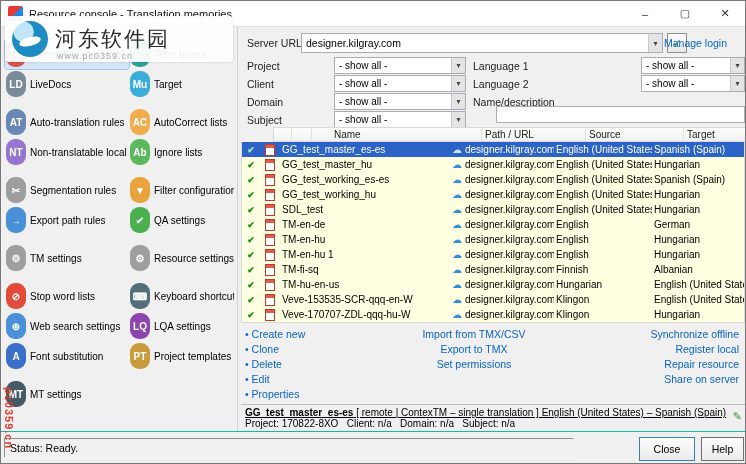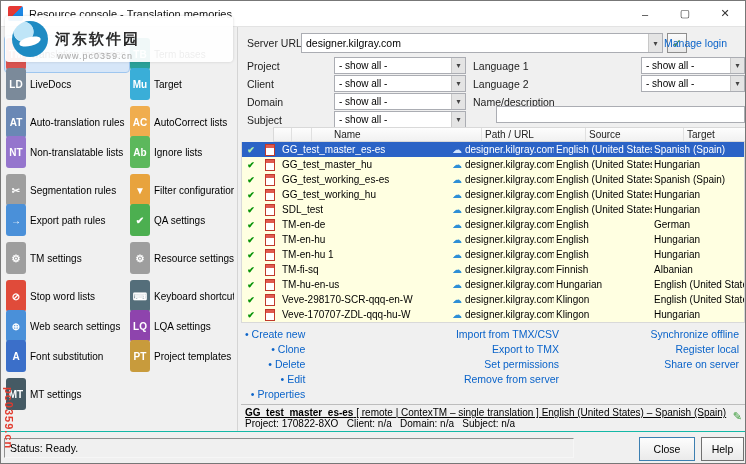--- a/index.html
+++ b/index.html
@@ -13,21 +13,21 @@
   .win-controls { margin-left:auto; display:flex; height:100%; }
   .win-btn { width:40px; height:100%; display:flex; align-items:center; justify-content:center; font-size:11px; color:#333; cursor:default; }
 
   
   .sidebar { position:absolute; top:26px; left:0; width:237px; bottom:32px; background:#f0f0f0; border-right:1px solid #d4d4d4; padding-top:12px; }
   .sb-row { display:flex; height:30px; margin-left:4px; align-items:center; }
   .sb-row.gap { margin-top:8px; }
   .sb-item { display:flex; align-items:center; gap:4px; width:124px; padding:2px 1px; border-radius:3px; }
   .sb-item.right { width:106px; }
   .sb-item.selected { background:#d6e6f8; outline:1px solid #9ec6ef; }
-  .sb-ico { flex:0 0 20px; width:20px; height:32px; border-radius:3px; color:#fff; display:flex; align-items:center; justify-content:center; font-size:10px; font-weight:bold; }
+  .sb-ico { flex:0 0 20px; width:20px; height:26px; border-radius:9px; color:#fff; display:flex; align-items:center; justify-content:center; font-size:10px; font-weight:bold; }
   .sb-label { font-size:10px; white-space:nowrap; overflow:hidden; }
   .ic-red{background:#d9534f}.ic-teal{background:#2aa198}.ic-slate{background:#7b8a9a}
   .ic-teal2{background:#3aaed8}.ic-steel{background:#6a88b5}.ic-orange{background:#f0ad4e}
   .ic-purple{background:#9575cd}.ic-green{background:#5cb85c}.ic-gray{background:#9e9e9e}
   .ic-amber{background:#e8a33d}.ic-blue{background:#4a90d9}.ic-greenck{background:#4caf50}
   .ic-stopred{background:#e04b3a}.ic-dark{background:#546e7a}.ic-violet{background:#8e44ad}
   .ic-fontblue{background:#3b6fc9}.ic-brown{background:#c89b3c}.ic-darkslate{background:#455a64}
 
   
   .panel { position:absolute; top:26px; left:238px; right:0; bottom:32px; }
@@ -64,42 +64,42 @@
   .trow.selected .chk { color:#aef0ae; }
   .doc { display:inline-block; width:10px; height:12px; background:#fff; border:1px solid #c0392b; box-shadow:inset 0 3px 0 #e05a4e; }
   .cloud { font-size:10px; color:#2f8fd6; margin:0 3px 0 2px; font-style:normal; }
   .trow.selected .cloud { color:#cfe4ff; }
 
   
   .links-col { position:absolute; top:300px; font-size:10.5px; }
   .links-c1 { left:6px; }
   .links-c2 { left:150px; width:170px; text-align:center; }
   .links-c3 { right:6px; width:160px; text-align:right; }
-  .lnk { display:block; line-height:15px; color:#0a63c9; cursor:pointer; text-decoration:none; white-space:nowrap;text-align:right; }
+  .lnk { display:block; line-height:15px; color:#0a63c9; cursor:pointer; text-decoration:none; white-space:nowrap; }
   .lnk.bullet::before { content:"• "; }
 
   
   .infobar { position:absolute; left:2px; width:504px; top:377px; height:27px; border-top:1px solid #bdbdbd; padding:2px 4px 0 4px; background:#f0f0f0; }
   .info-l1 { font-size:10px; white-space:nowrap; overflow:hidden;text-decoration:underline; }
   .info-l1 b { font-weight:bold; }
   .info-l2 { font-size:10px; white-space:pre; overflow:hidden; }
   .edit-ico { position:absolute; right:3px; top:5px; color:#3a9c3a; font-size:11px; cursor:pointer; }
 
   
   .statusbar { position:absolute; left:0; right:0; bottom:0; height:32px; background:#f0f0f0; border-top:1px solid #14b8a6; }
   .status-box { position:absolute; left:3px; top:6px; width:570px; height:20px; border:1px solid; border-color:#8f8f8f #f6f6f6 #f6f6f6 #8f8f8f; padding:3px 5px; font-size:10.5px; background:#f0f0f0; }
   .btn { position:absolute; top:5px; height:24px; background:linear-gradient(#fdfdfd,#eaeaea); border:1px solid #707070; font-family:"Liberation Sans",sans-serif; font-size:10.5px; text-align:center; cursor:pointer; }
   .btn-close { left:638px; width:56px; border-color:#3c7fb1; }
   .btn-help { left:700px; width:43px; }
 
   
   .wm-box { position:absolute; left:4px; top:15px; width:228px; height:46px; background:rgba(255,255,255,0.93); border-radius:4px; display:flex; align-items:center; z-index:50; box-shadow:0 0 3px rgba(0,0,0,0.15); }
   .wm-logo { width:36px; height:36px; margin:0 7px; border-radius:50%; background:radial-gradient(circle at 32% 30%, #bfe5f7 0 28%, #1e8bc3 30% 100%); position:relative; flex:0 0 auto; }
   .wm-logo::after { content:""; position:absolute; left:7px; top:16px; width:22px; height:9px; border-radius:50%; background:#fff; transform:rotate(-14deg); }
-  .wm-name { font-size:15px; font-weight:bold; color:#2b2b2b; letter-spacing:2px; white-space:nowrap; }
+  .wm-name { font-size:21px; font-weight:normal; color:#2b2b2b; letter-spacing:2px; white-space:nowrap; }
   .wm-url { position:absolute; left:52px; bottom:1px; font-size:9px; color:#a8a8a8; letter-spacing:1px; }
   .wm-side { position:absolute; left:2px; top:386px; writing-mode:vertical-rl; font-size:11px; font-weight:bold; color:#e23b2e; letter-spacing:1px; z-index:60; }
 </style>
 </head>
 <body>
 
 <div class="window">
 
   <div class="titlebar">
     <span class="app-icon"></span>
@@ -138,21 +138,21 @@
         <span class="sb-label">Auto-translation rules</span>
       </div>
       <div class="sb-item right">
         <span class="sb-ico ic-orange">AC</span>
         <span class="sb-label">AutoCorrect lists</span>
       </div>
     </div>
     <div class="sb-row">
       <div class="sb-item">
         <span class="sb-ico ic-purple">NT</span>
-        <span class="sb-label">Non-translatable lists</span>
+        <span class="sb-label">Non-translatable local</span>
       </div>
       <div class="sb-item right">
         <span class="sb-ico ic-green">Ab</span>
         <span class="sb-label">Ignore lists</span>
       </div>
     </div>
     <div class="sb-row gap">
       <div class="sb-item">
         <span class="sb-ico ic-gray">✂</span>
         <span class="sb-label">Segmentation rules</span>
@@ -401,21 +401,21 @@
             <span>designer.kilgray.com</span>
           </span>
         <span class="cell cw-source">Hungarian</span>
         <span class="cell cw-target">English (United States)</span>
       </div>
       <div class="trow">
         <span class="cell cw-check chk">✔</span>
         <span class="cell cw-icon">
             <i class="doc"></i>
           </span>
-        <span class="cell cw-name">Veve-298170-SCR-qqq-en-W</span>
+        <span class="cell cw-name">Veve-153535-SCR-qqq-en-W</span>
         <span class="cell cw-path">
             <i class="cloud">☁</i>
             <span>designer.kilgray.com</span>
           </span>
         <span class="cell cw-source">Klingon</span>
         <span class="cell cw-target">English (United States)</span>
       </div>
       <div class="trow">
         <span class="cell cw-check chk">✔</span>
         <span class="cell cw-icon">
@@ -435,25 +435,25 @@
       <a class="lnk bullet">Create new</a>
       <a class="lnk bullet">Clone</a>
       <a class="lnk bullet">Delete</a>
       <a class="lnk bullet">Edit</a>
       <a class="lnk bullet">Properties</a>
     </div>
     <div class="links-col links-c2">
       <a class="lnk">Import from TMX/CSV</a>
       <a class="lnk">Export to TMX</a>
       <a class="lnk">Set permissions</a>
-      <a class="lnk">Remove from server</a>
     </div>
     <div class="links-col links-c3">
       <a class="lnk">Synchronize offline</a>
       <a class="lnk">Register local</a>
+      <a class="lnk">Repair resource</a>
       <a class="lnk">Share on server</a>
     </div>
 
     <div class="infobar">
       <div class="info-l1"><b>GG_test_master_es-es</b> <span>[ remote | ContexTM – single translation ]  English (United States) – Spanish (Spain)</span></div>
       <div class="info-l2">Project: 170822-8XO   Client: n/a   Domain: n/a   Subject: n/a</div>
       <span class="edit-ico">✎</span>
     </div>
   </div>
 

